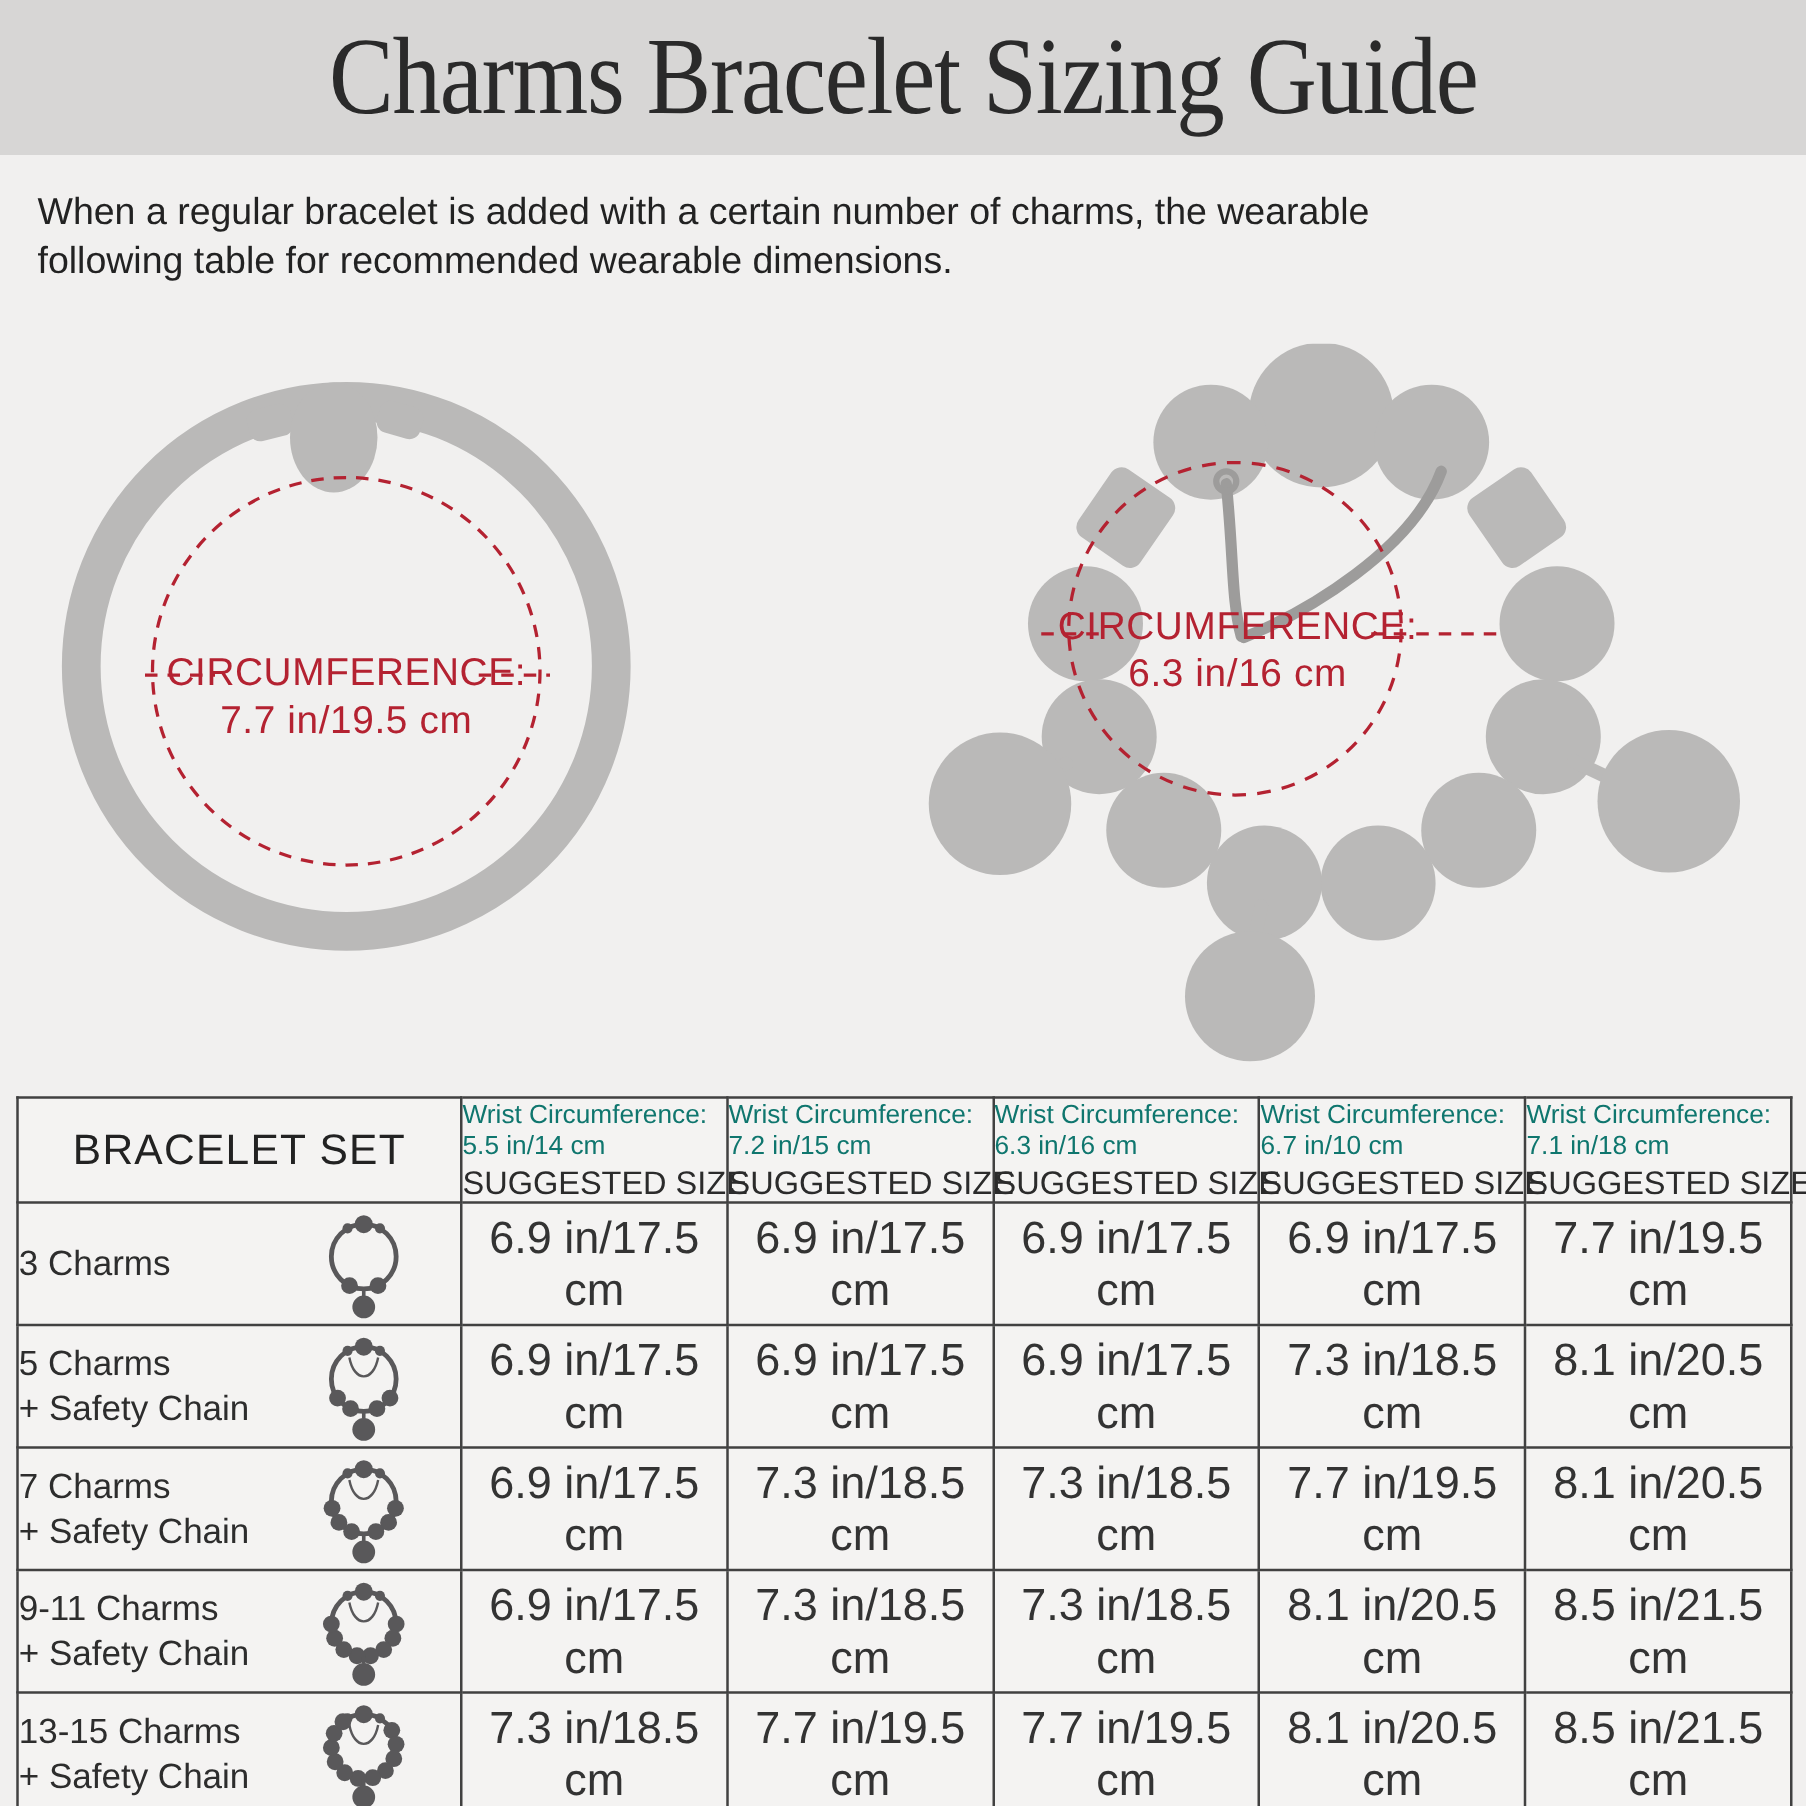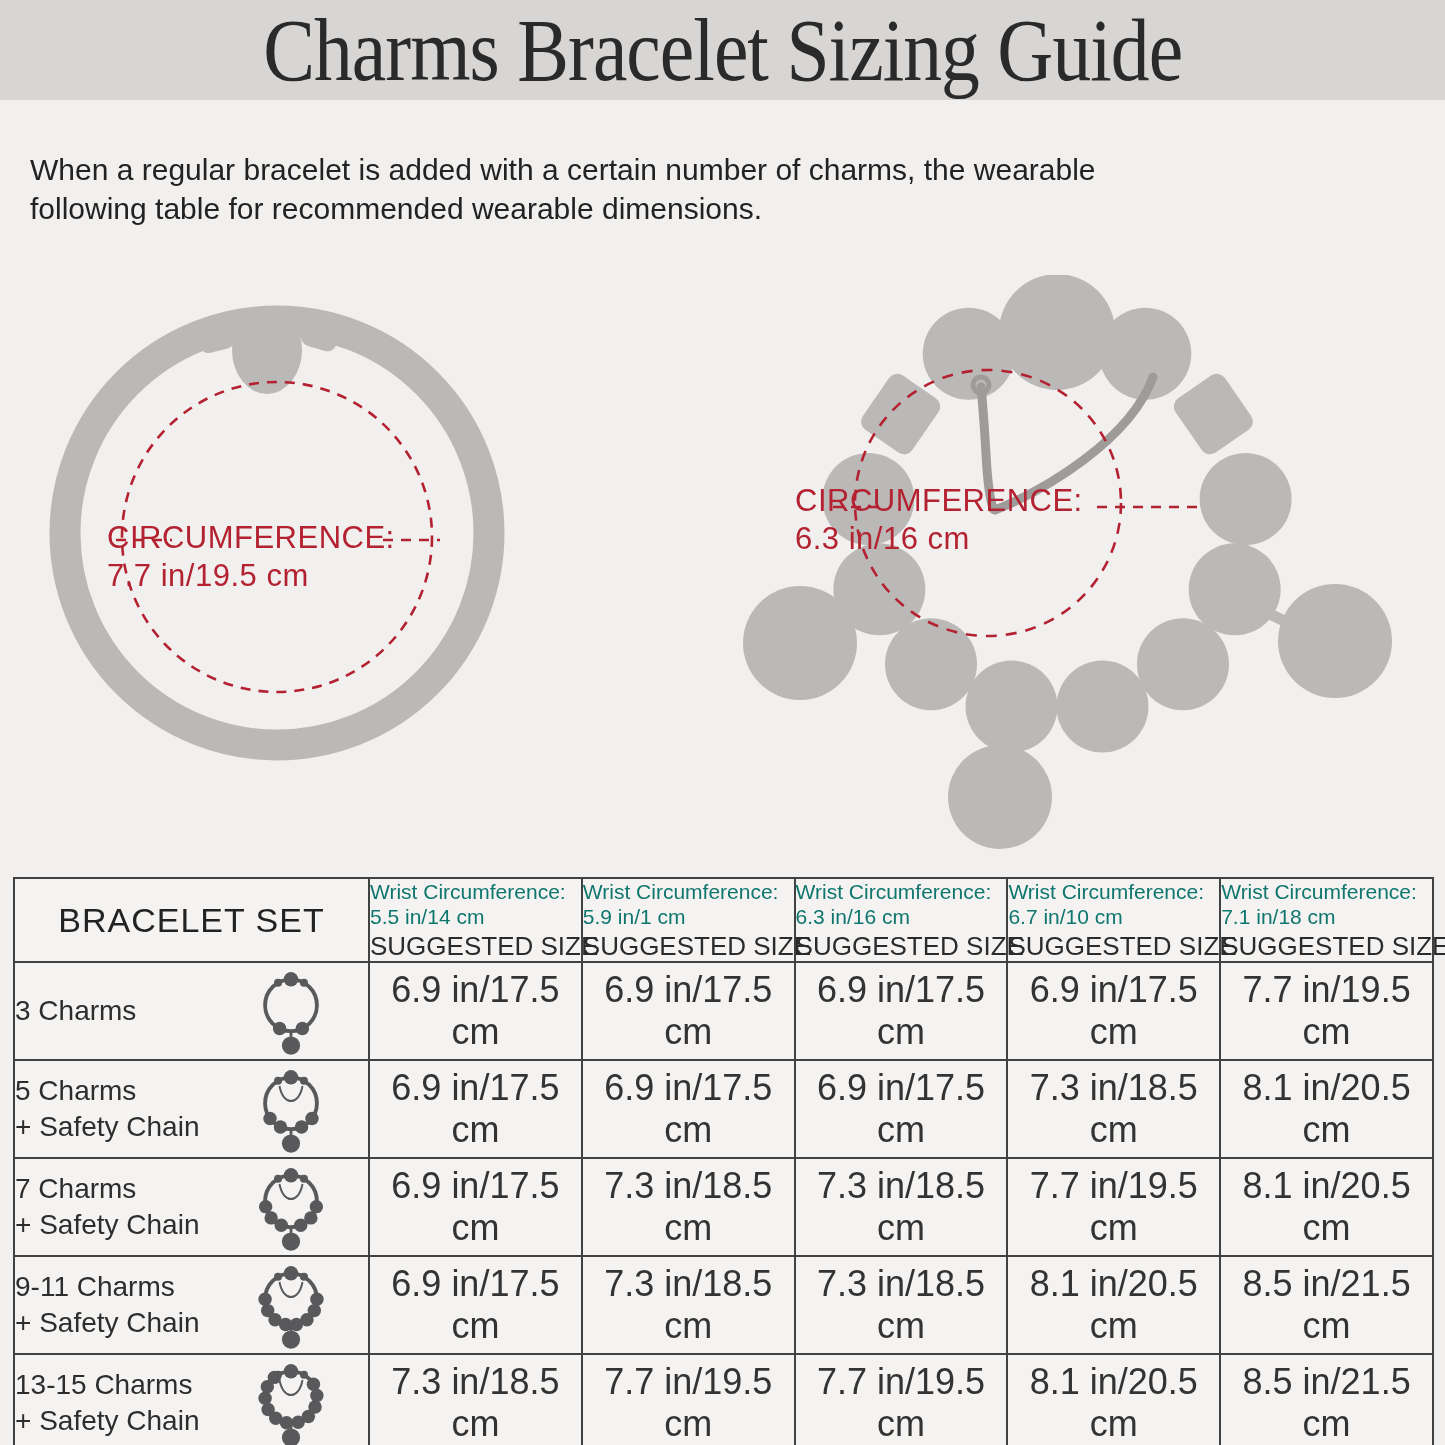--- a/index.html
+++ b/index.html
@@ -2,36 +2,36 @@
 <html><head>
 <meta charset="utf-8">
 <style>
   html,body{margin:0;padding:0;background:#fff;}
   .canvas{
     position:relative;width:1445px;height:1445px;overflow:hidden;
     background:#f1f0ef;font-family:"Liberation Sans",sans-serif;color:#1e1e1e;
   }
   
   .band{
-    position:absolute;top:0;left:0;width:100%;height:100px;background:#d7d6d5;
+    position:absolute;top:0;left:0;width:100%;height:124px;background:#d7d6d5;
     display:flex;align-items:center;justify-content:center;
   }
   .band h1{
     margin:0;font-family:"Liberation Serif",serif;font-weight:500;
     font-size:80px;letter-spacing:-1px;color:#2a2a2a;
     transform:scale(.97,1.1);white-space:nowrap;
   }
   
   .intro{position:absolute;top:150px;left:30px;width:1400px;font-size:30px;line-height:39px;color:#222;}
   
   .art{position:absolute;}
   .art-left{left:40px;top:285px;width:560px;height:580px;}
   .art-right{left:735px;top:275px;width:700px;height:600px;}
   .measure{
-    position:absolute;color:#b42231;
+    position:absolute;text-align:center;color:#b42231;
     font-size:31px;line-height:38px;letter-spacing:.5px;
   }
   .measure-left{left:107px;top:519px;width:340px;}
   .measure-right{left:795px;top:482px;width:390px;}
   
   table.size-table{
     position:absolute;left:13px;top:877px;width:1419px;
     border-collapse:collapse;table-layout:fixed;background:#f4f3f2;
   }
   table.size-table col.c0{width:355px;}
@@ -130,21 +130,21 @@
         <th class="col-h">
           <div class="wrist">
               <span>Wrist Circumference:</span>
               <span>5.5 in/14 cm</span>
             </div>
           <div class="suggested">SUGGESTED SIZE</div>
         </th>
         <th class="col-h">
           <div class="wrist">
               <span>Wrist Circumference:</span>
-              <span>5.9 in/1 cm</span>
+              <span>7.2 in/15 cm</span>
             </div>
           <div class="suggested">SUGGESTED SIZE</div>
         </th>
         <th class="col-h">
           <div class="wrist">
               <span>Wrist Circumference:</span>
               <span>6.3 in/16 cm</span>
             </div>
           <div class="suggested">SUGGESTED SIZE</div>
         </th>

